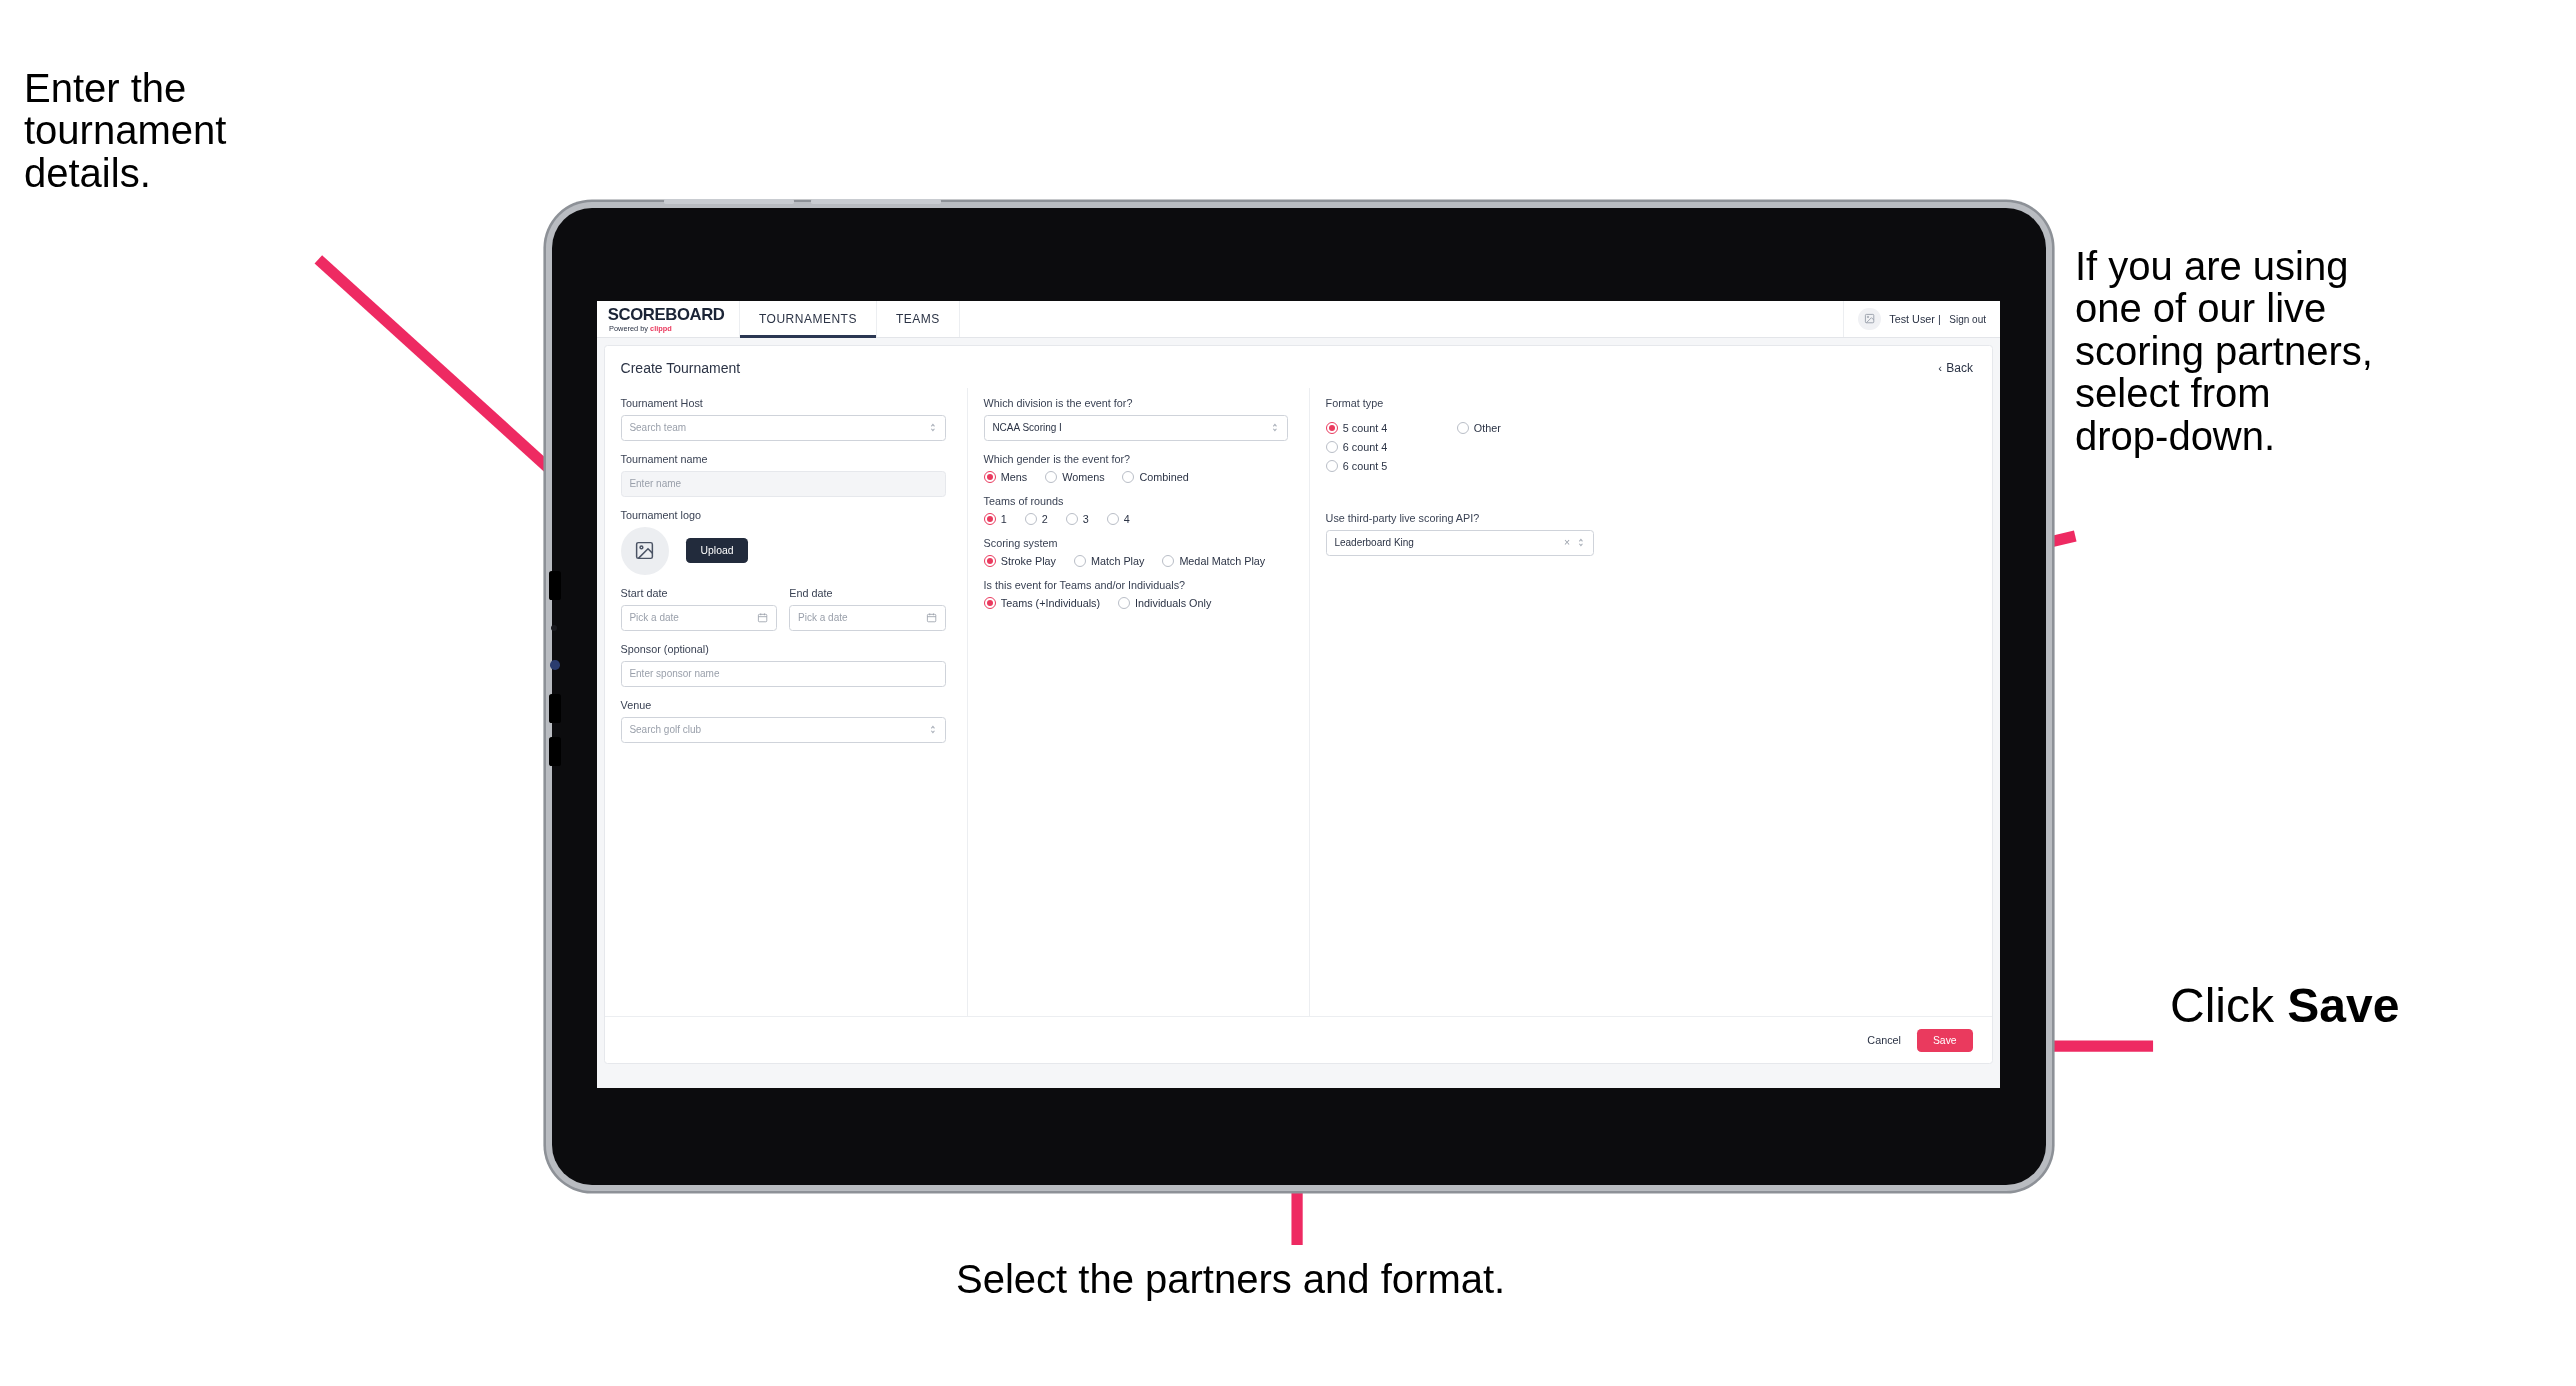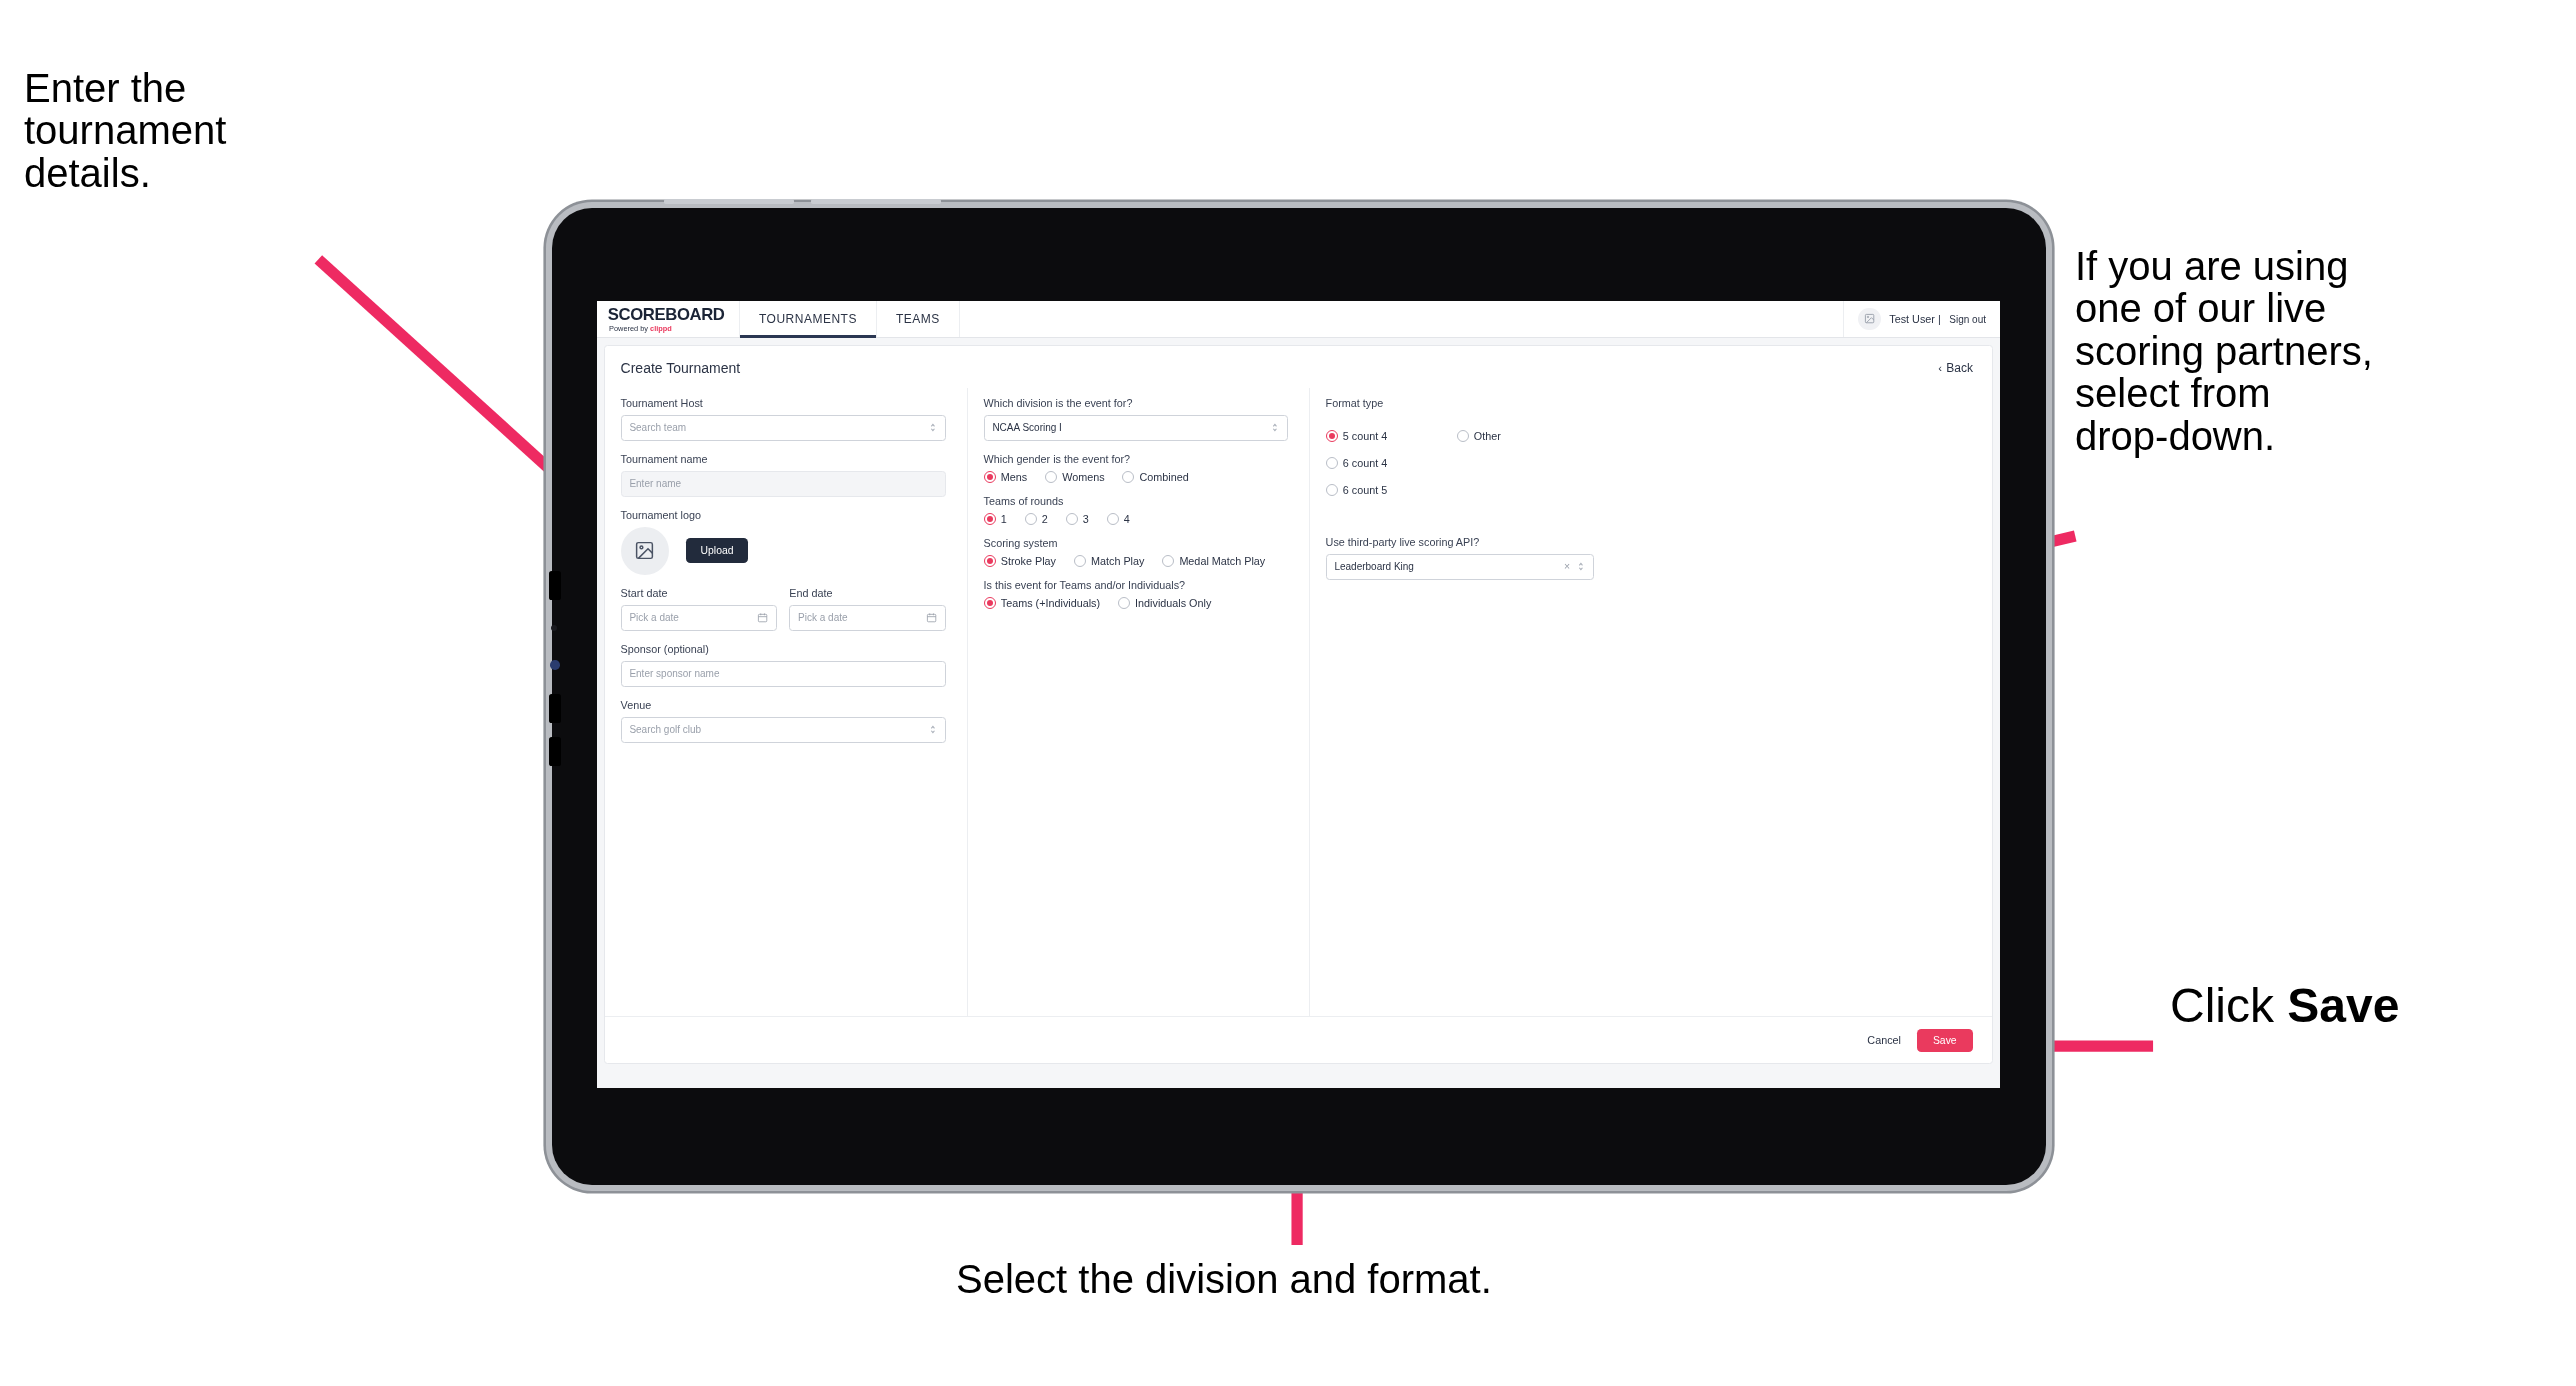--- a/index.html
+++ b/index.html
@@ -146,21 +146,21 @@
     display: flex; align-items: center; justify-content: center;
     flex: none;
   }
   .dot.on { border-color: #ea3a5e; }
   .dot.on::after { content:""; width: 6px; height: 6px; border-radius: 50%; background: #ea3a5e; }
   .radio .lbl { font-size: 10.8px; color: #2b3345; }
 
   
   #format-grid { display: flex; }
   #format-left { width: 131px; }
-  .stack .radio { margin-top: 15px; }
+  .stack .radio { margin-top: 7px; }
 
   
   #card-foot {
     border-top: 0.9px solid #eceef1;
     padding: 10.4px 19px; display: flex; align-items: center;
     justify-content: flex-end; gap: 15.6px; height: 47px;
   }
   #cancel-btn { font-size: 10.8px; color: #2b3345; cursor: pointer; }
   #save-btn {
     background: #ea3a5e; color: #fff; font-size: 10.4px;
@@ -174,21 +174,21 @@
 
 <div class="annot" id="annot-left">Enter the
 tournament
 details.</div>
 <div class="annot" id="annot-right">If you are using
 one of our live
 scoring partners,
 select from
 drop-down.</div>
 <div class="annot" id="annot-save"><span>Click </span><b>Save</b></div>
-<div class="annot" id="annot-bottom">Select the division and format.</div>
+<div class="annot" id="annot-bottom">Select the partners and format.</div>
 
 <svg class="arrow-svg" viewBox="0 0 2979 1603">
   <defs>
     <marker id="ah" markerWidth="5" markerHeight="5" refX="2.2" refY="2.5" orient="auto">
       <path d="M0,0 L5,2.5 L0,5 Z" fill="#ee2a62"></path>
     </marker>
   </defs>
   <line x1="368" y1="300" x2="690" y2="592" stroke="#ee2a62" stroke-width="13" marker-end="url(#ah)"></line>
   <line x1="2400" y1="620" x2="2255" y2="654" stroke="#ee2a62" stroke-width="13" marker-end="url(#ah)"></line>
   <line x1="2490" y1="1210" x2="2310" y2="1210" stroke="#ee2a62" stroke-width="13" marker-end="url(#ah)"></line>

